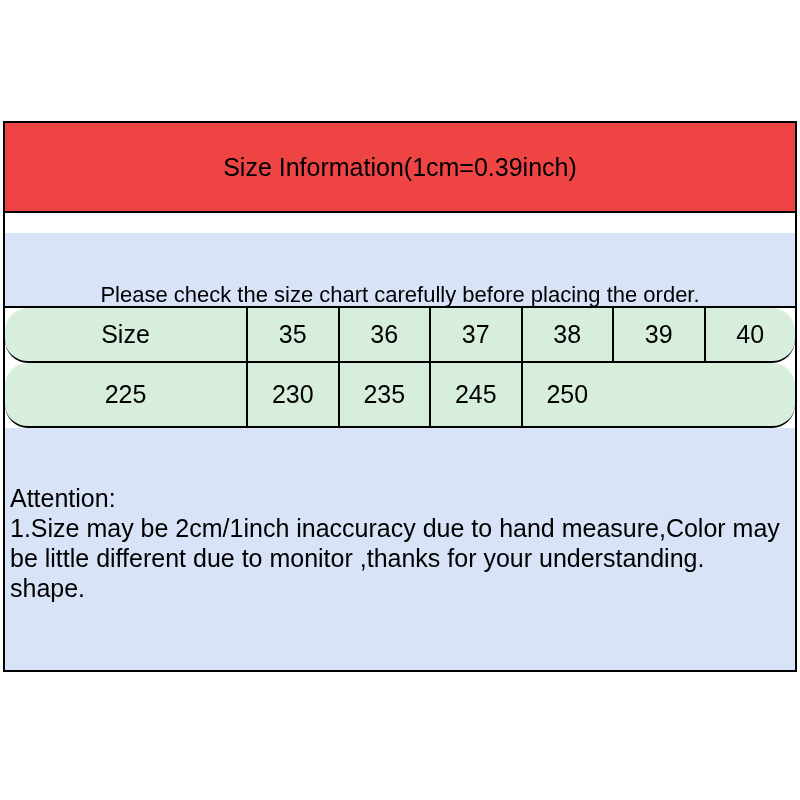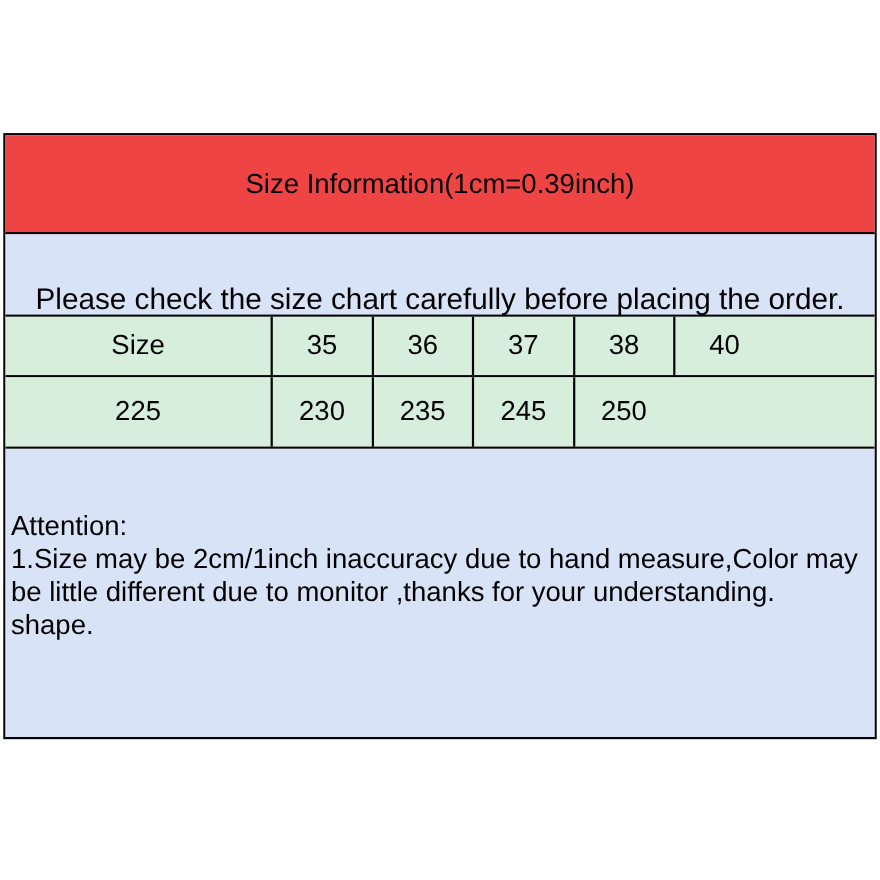--- a/index.html
+++ b/index.html
@@ -28,28 +28,30 @@
     justify-content: center;
     font-size: 25px;
   }
   .sec-notice {
     height: 75px;
     background: #d8e3f8;
     border-bottom: 2px solid #000000;
     display: flex;
     align-items: flex-end;
     justify-content: center;
-    font-size: 27px;
+    font-size: 22px;
     line-height: 1.05;
+    margin-top: 20px;
   }
   .trow {
     display: grid;
     grid-template-columns: 241px repeat(6, 1fr);
     background: #d8eedd;
     border-bottom: 2px solid #000000;
+    border-radius: 23px;
   }
   .trow-sizes { height: 55px; }
   .trow-foot  { height: 65px; }
   .cell {
     display: flex;
     align-items: center;
     justify-content: center;
     font-size: 25px;
     border-left: 2px solid #000000;
     overflow: hidden;
@@ -76,20 +78,21 @@
   <div class="sec-notice">
     <span>Please check the size chart carefully before placing the order.</span>
   </div>
 
   <div class="trow trow-sizes">
     <div class="cell">Size</div>
     <div class="cell">35</div>
     <div class="cell">36</div>
     <div class="cell">37</div>
     <div class="cell">38</div>
+    <div class="cell">39</div>
     <div class="cell">40</div>
   </div>
 
   <div class="trow trow-foot">
     <div class="cell">225</div>
     <div class="cell">230</div>
     <div class="cell">235</div>
     <div class="cell">245</div>
     <div class="cell">250</div>
   </div>

